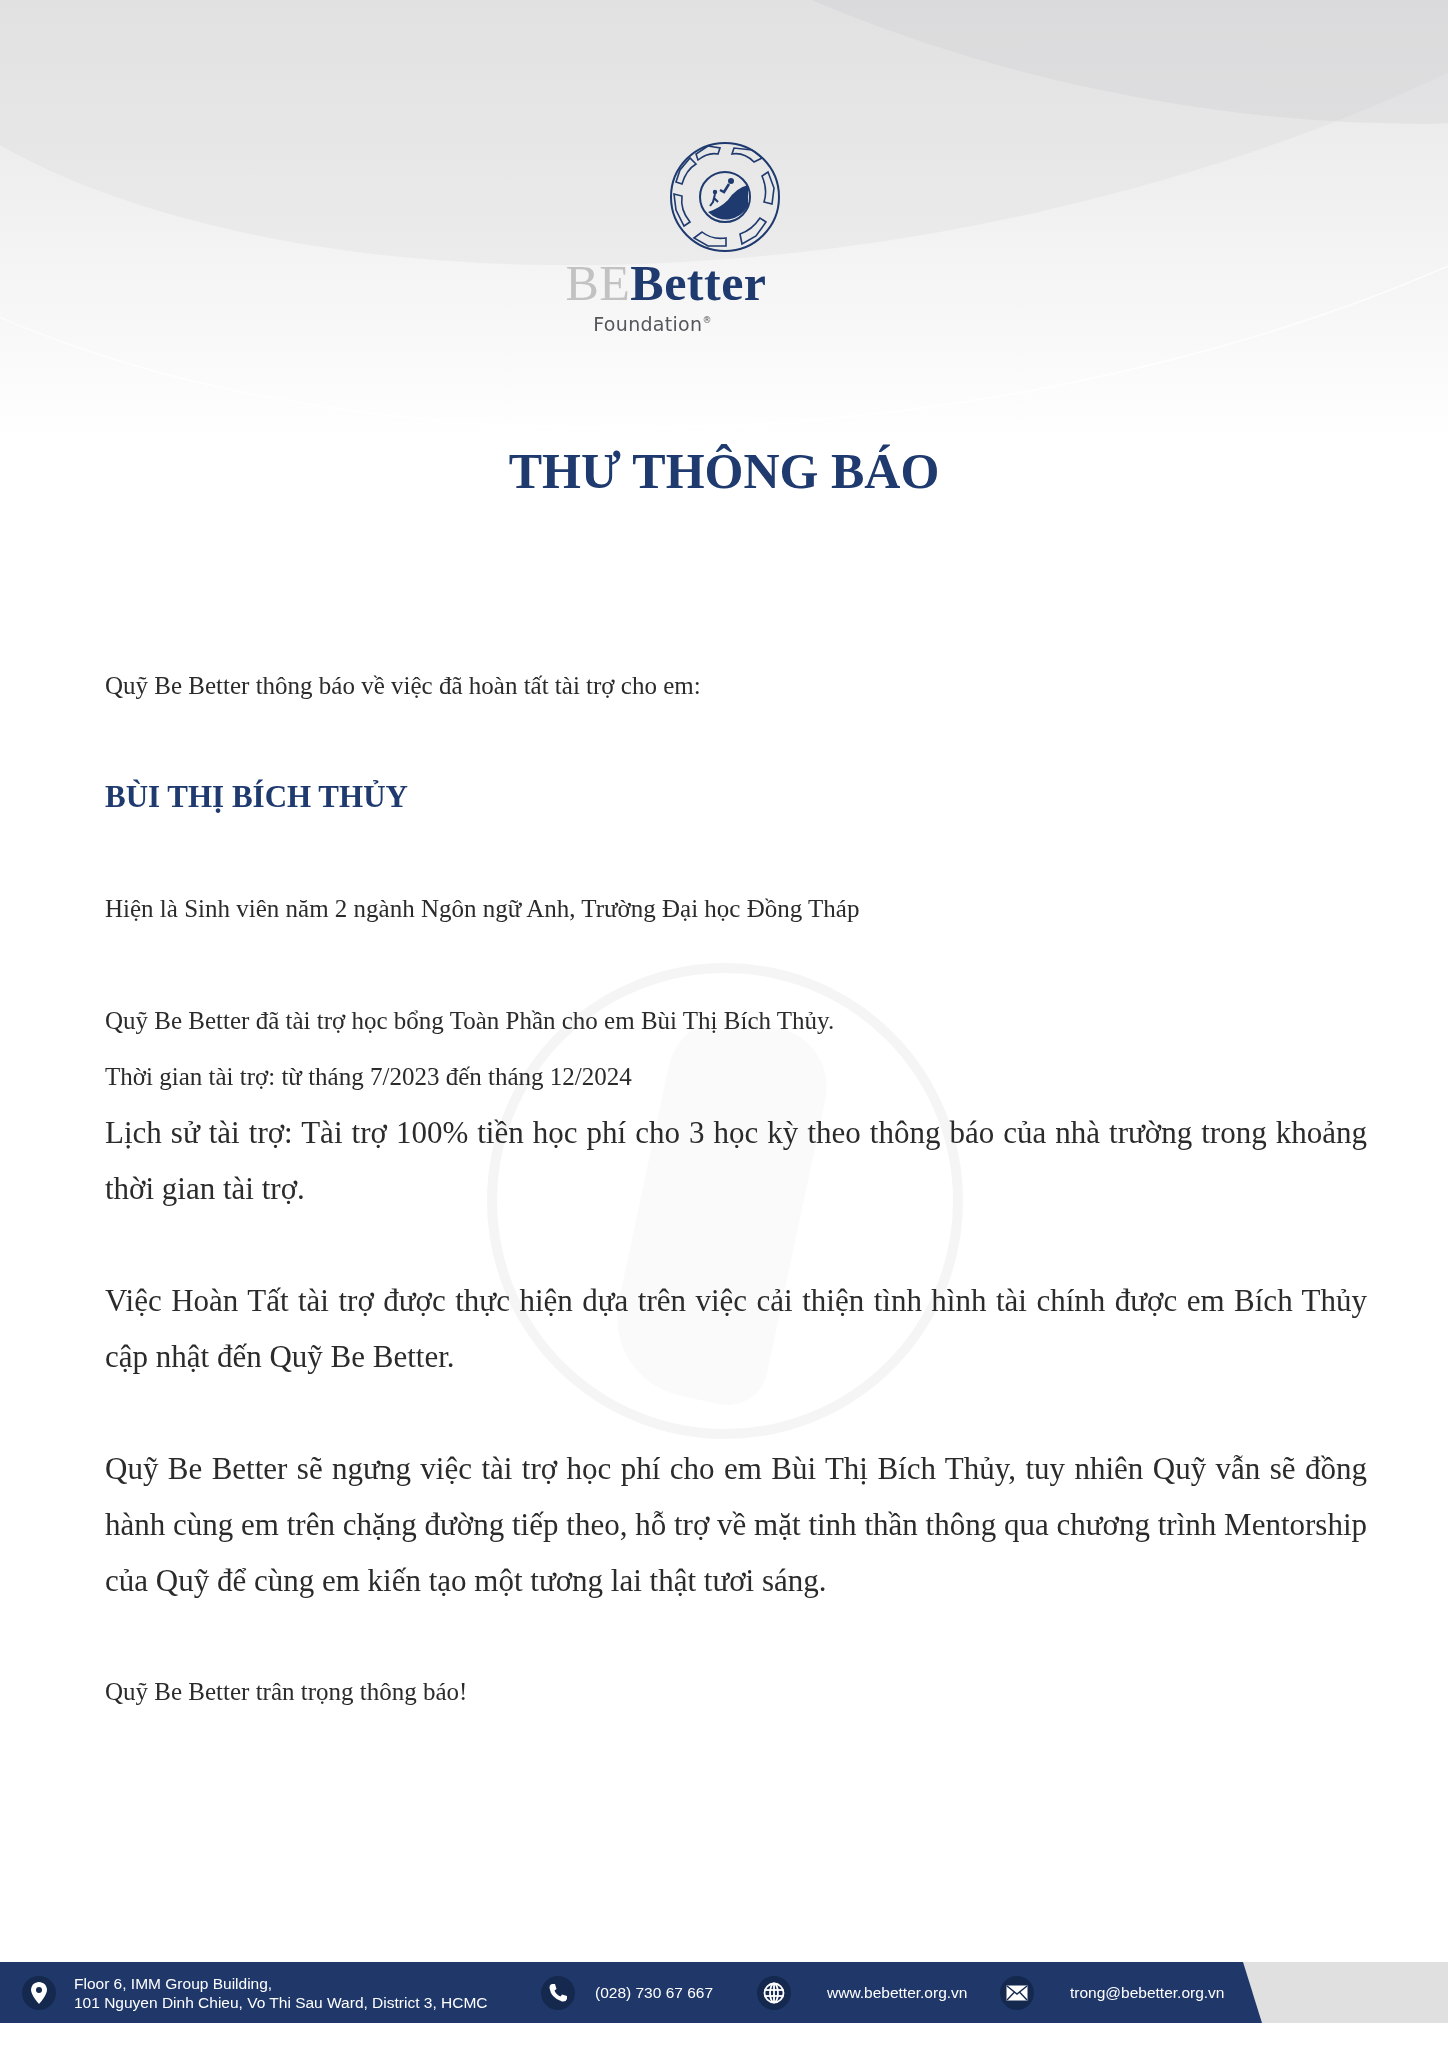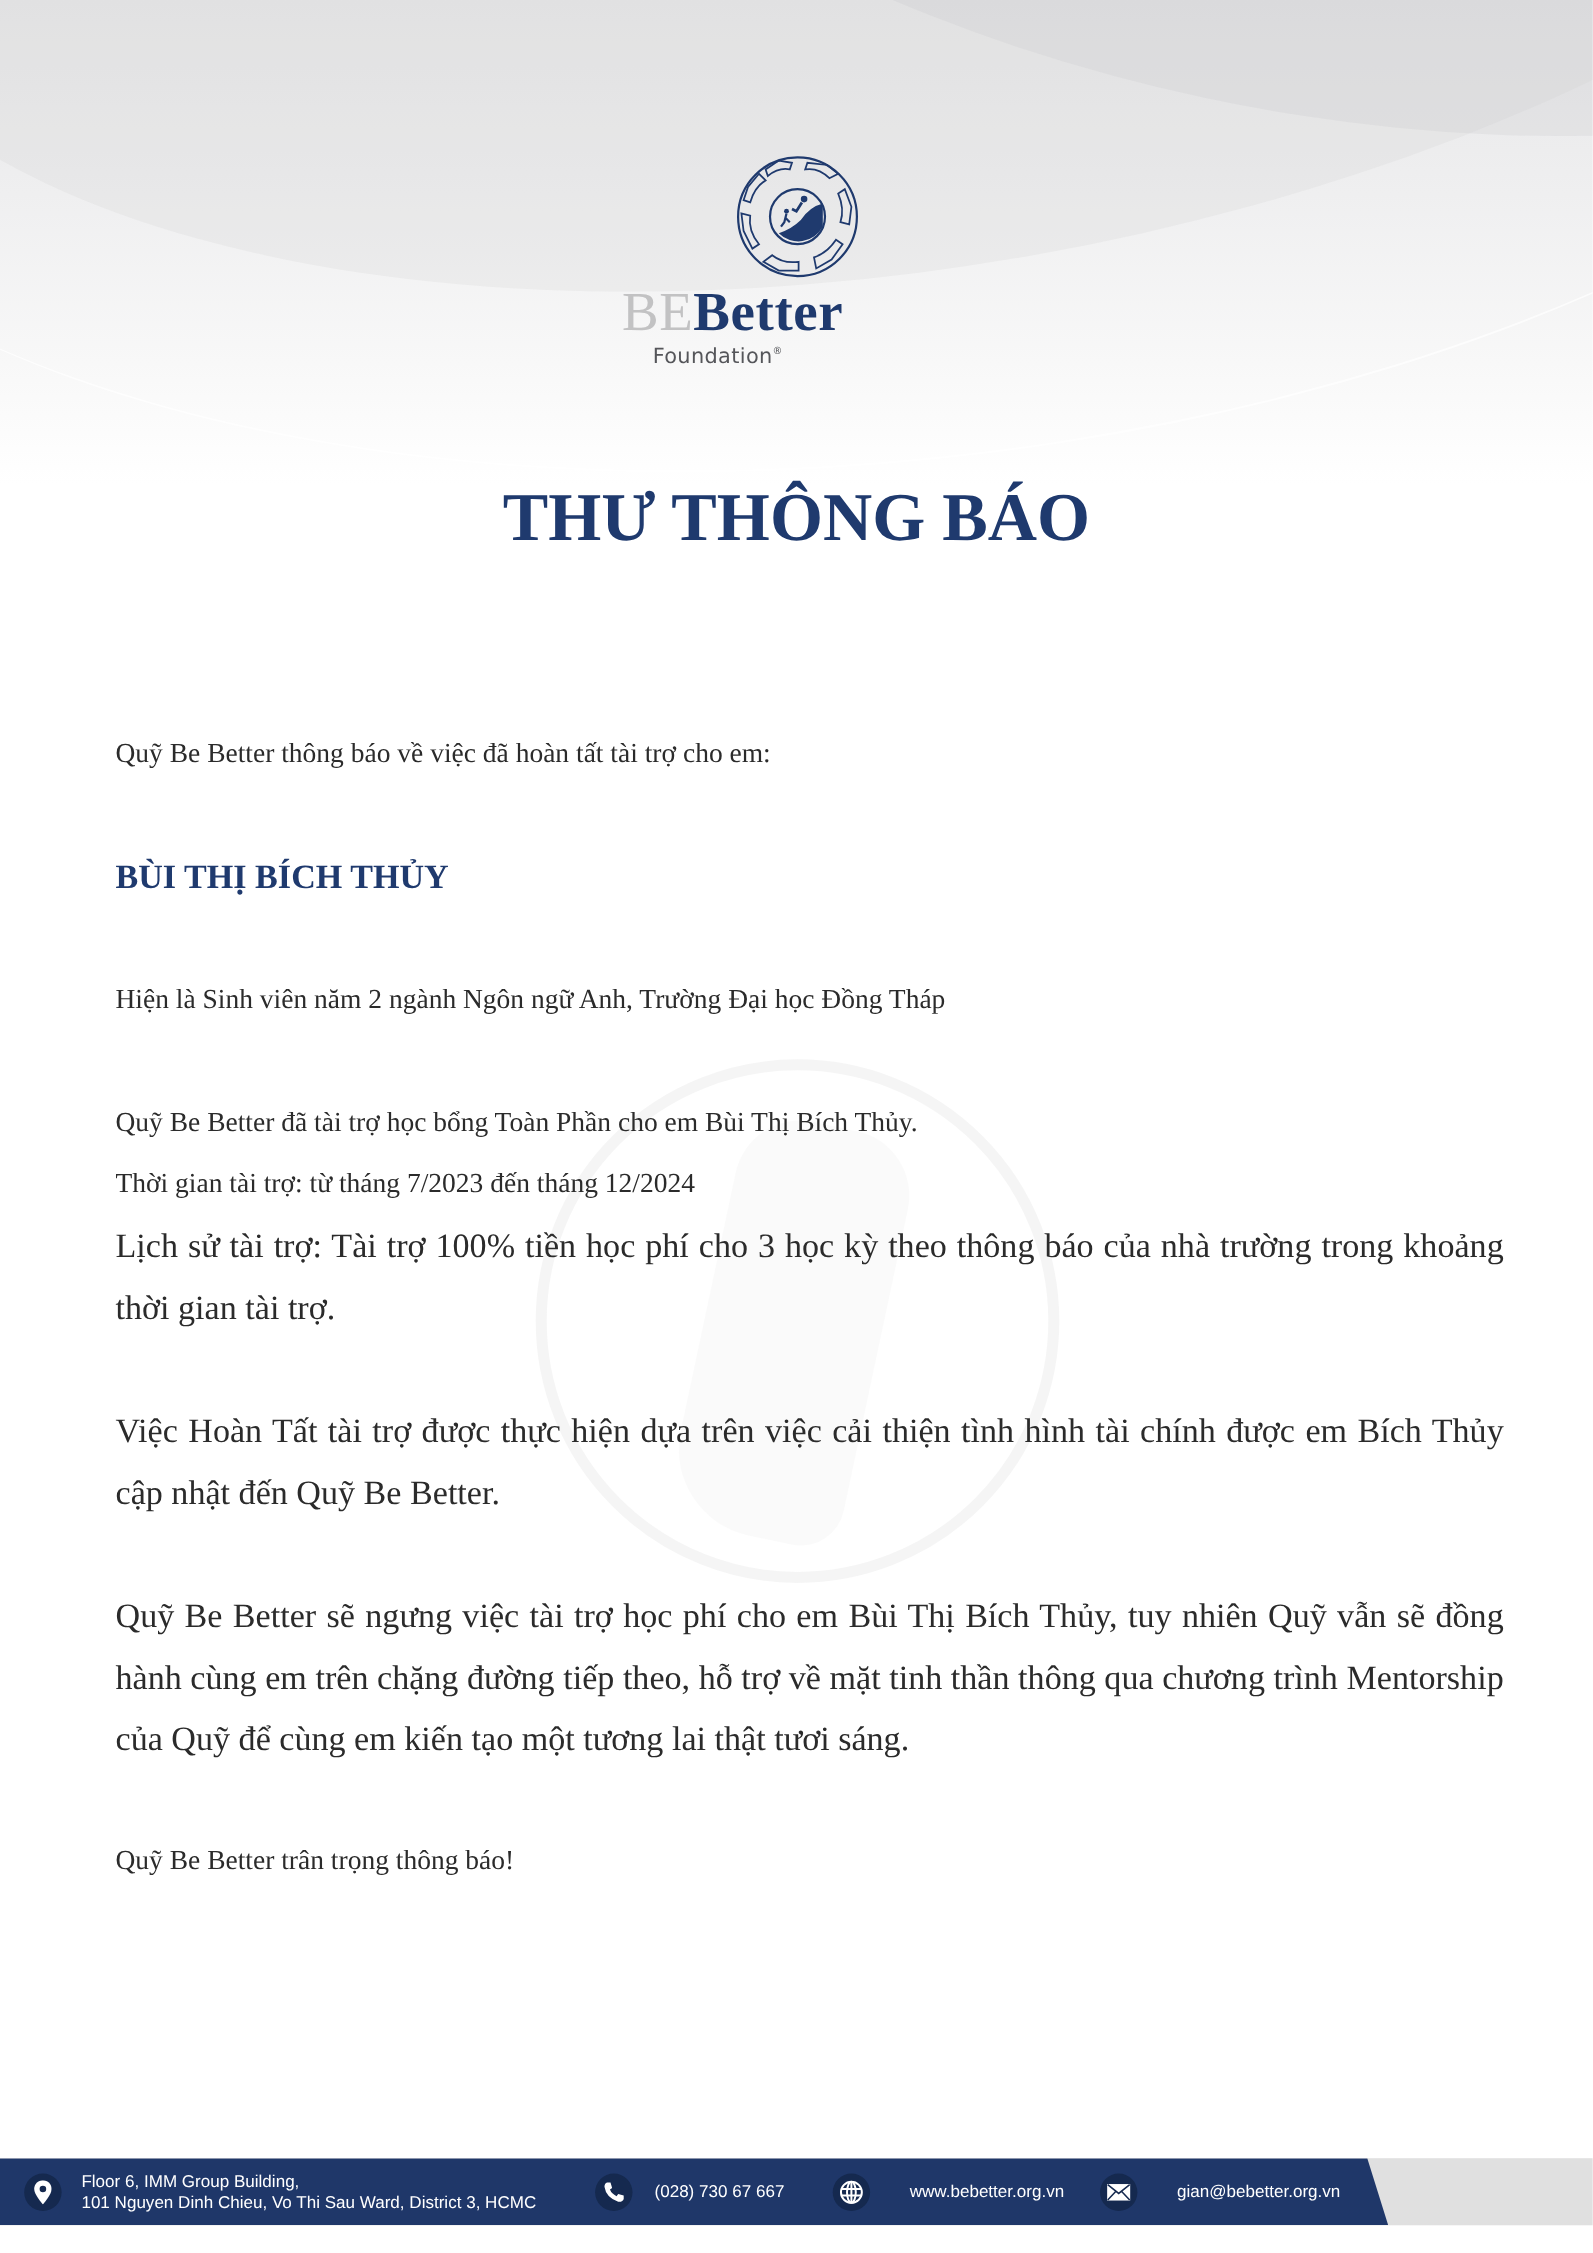--- a/index.html
+++ b/index.html
@@ -38,21 +38,21 @@
   .logo-word .better { color: #1f3a6e; }
   .logo-sub {
     position: absolute; left: 0; width: 1305px; top: 313px; text-align: center;
     font-family: "DejaVu Sans", sans-serif; font-size: 19px; color: #55565a; letter-spacing: 0.3px;
   }
   .logo-sub sup { font-size: 9px; vertical-align: top; position: relative; top: 2px; }
 
   .title {
     position: absolute; left: 0; width: 1448px; top: 432px; text-align: center;
     font-family: "Liberation Serif", serif; font-weight: bold; color: #1f3a6e;
-    font-size: 62px; line-height: 78px;
+    font-size: 50px; line-height: 78px;
   }
   .line { position: absolute; left: 105px; font-size: 25px; line-height: 40px; white-space: nowrap; }
   .para { position: absolute; left: 105px; width: 1262px; font-size: 31px; line-height: 56px; text-align: justify; text-align-last: left; }
   .name { position: absolute; left: 105px; top: 777px; font-weight: bold; color: #1f3a6e; font-size: 31px; line-height: 40px; }
 
   .footer {
     position: absolute; left: 0; top: 1962px; width: 1448px; height: 61px;
     background: #e0e0e0;
   }
   .footer-bar {
@@ -158,15 +158,15 @@
     <span class="f-text" style="margin-left:36px;">www.bebetter.org.vn</span>
   </div>
 
   <div class="f-item" style="left:1000px;">
     <span class="f-icon">
       <svg width="22" height="16" viewBox="0 0 22 16">
           <rect x="0.5" y="0.5" width="21" height="15" fill="#fff"></rect>
           <path d="M1 1 L11 9 L21 1 M1 15 L8.5 7 M21 15 L13.5 7" stroke="#15294f" stroke-width="1.4" fill="none"></path>
         </svg>
     </span>
-    <span class="f-text" style="margin-left:36px;">gian@bebetter.org.vn</span>
+    <span class="f-text" style="margin-left:36px;">trong@bebetter.org.vn</span>
   </div>
 </div>
 
 </body></html>

